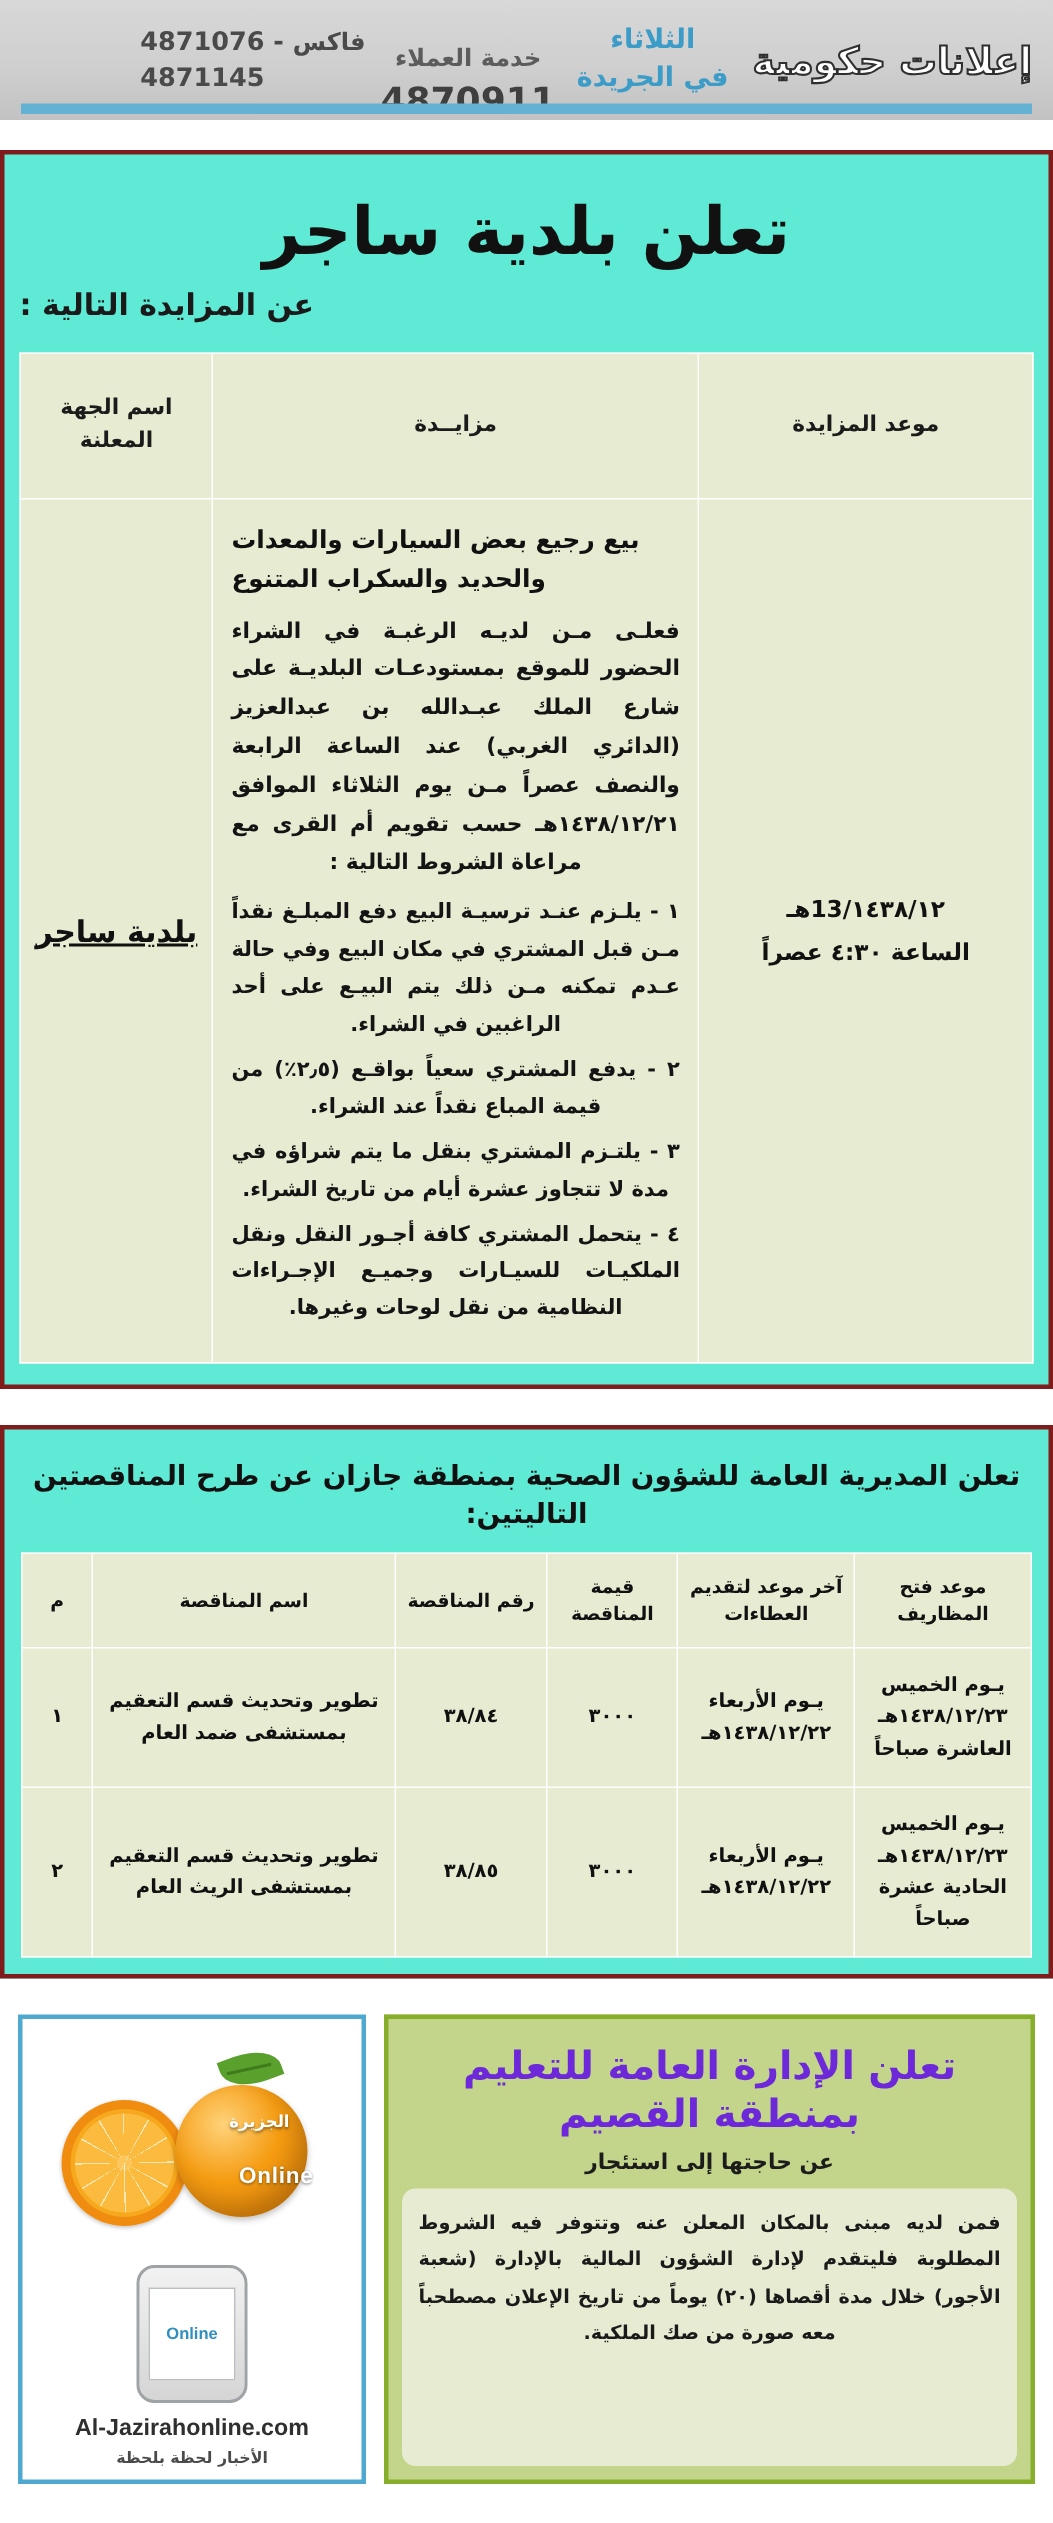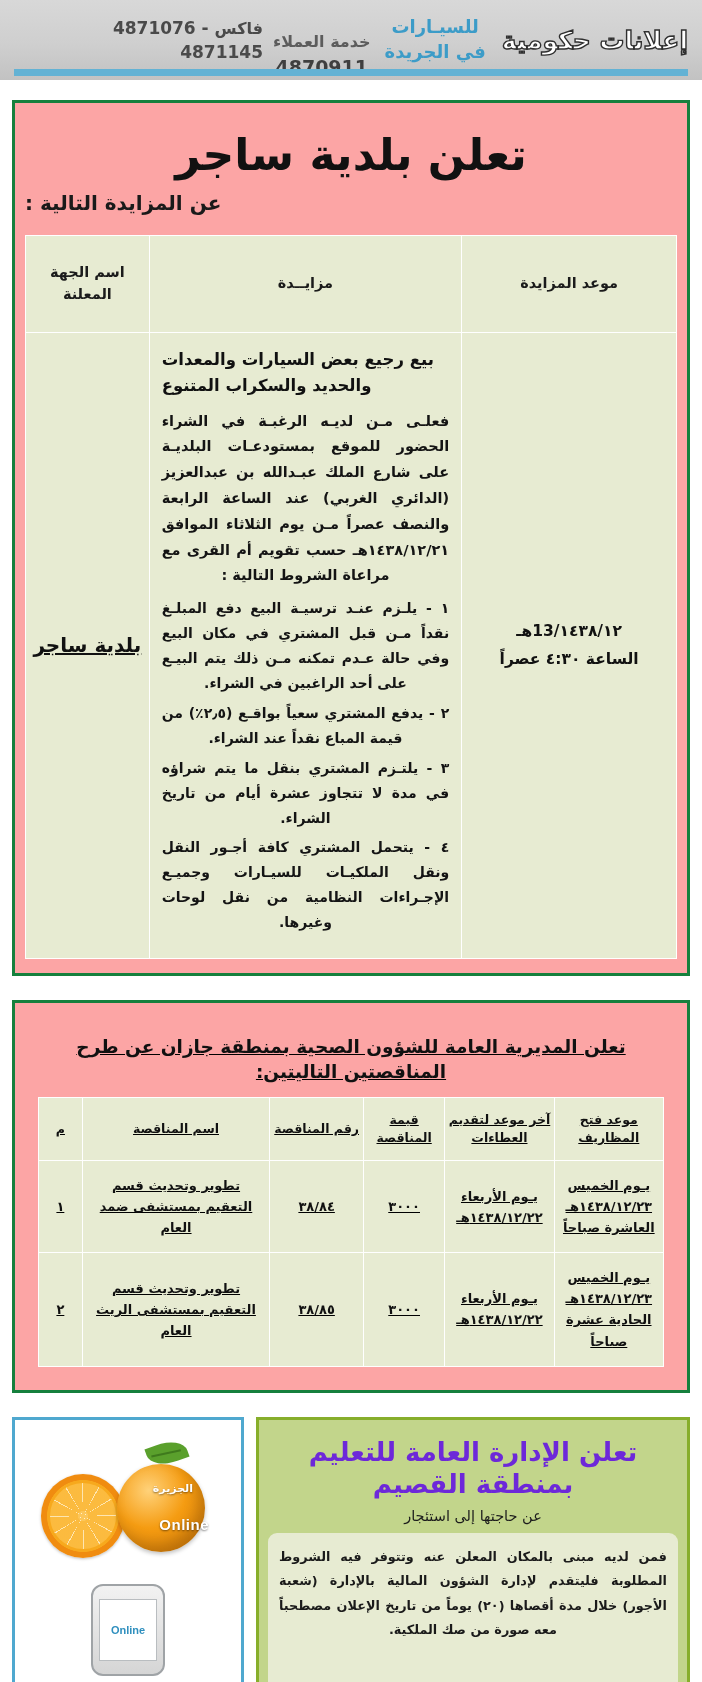--- a/index.html
+++ b/index.html
@@ -56,37 +56,37 @@
   .svc-col {
     color: #5c5c5c;
     font-size: 16px;
     font-weight: bold;
     line-height: 1.42;
     text-align: center;
     white-space: nowrap;
     margin-left: 10px;
     margin-top: 32px;
   }
-  .svc-col .num { font-size: 19px; color: #3f3f3f; }
+  .svc-col .num { font-size: 24px; color: #3f3f3f; }
   .fax-col {
     color: #4a4a4a;
     font-size: 17px;
     font-weight: bold;
     line-height: 1.42;
-    text-align: right;
+    text-align: left;
     white-space: nowrap;
     direction: ltr;
   }
   .fax-col .lbl { font-size: 16px; }
 
   
   .panel {
-    margin: 0 12px;
-    background: #fca5a5;
-    border: 3px solid #15803d;
+    margin: 0 0;
+    background: #5eead4;
+    border: 3px solid #7f1d1d;
     padding: 8px;
   }
   .gap { height: 24px; }
 
   
   #block1 { margin-top: 20px; padding: 10px 10px 14px 10px; }
   .b1-title {
     text-align: center;
     font-size: 44px;
     font-weight: bold;
@@ -160,21 +160,21 @@
     font-size: 14px;
     font-weight: bold;
     color: #141414;
     line-height: 1.78;
     text-align: justify;
     text-align-last: center;
     margin: 0 0 5px 0;
   }
 
   
-  #block2 { padding: 23px; text-decoration: underline; }
+  #block2 { padding: 11px; }
   .b2-title {
     text-align: center;
     font-size: 18.5px;
     font-weight: bold;
     color: #111;
     padding: 9px 4px 12px 4px;
     line-height: 1.35;
   }
   table.tendertbl {
     width: 100%;
@@ -228,21 +228,21 @@
     text-align: center;
     font-size: 26px;
     font-weight: bold;
     color: #6d28d9;
     line-height: 1.25;
     padding: 7px 2px 0 2px;
   }
   .b3-sub {
     text-align: center;
     font-size: 14.5px;
-    font-weight: normal;
+    font-weight: bold;
     color: #1c1c1c;
     padding: 7px 0 9px 0;
   }
   .b3-card {
     background: #e7ebd2;
     border-radius: 9px;
     padding: 12px 11px 13px 11px;
     flex: 1 1 auto;
   }
   .b3-lead {
@@ -373,21 +373,21 @@
     font-weight: bold;
   }
 </style>
 </head>
 <body>
 
 <div class="topbar">
   <div class="gov-title">إعلانات حكومية</div>
 
   <div class="blue-col">
-    <div>للسيـارات</div>
+    <div>الثلاثاء</div>
     <div>في الجريدة</div>
   </div>
 
   <div class="svc-col">
     <div>خدمة العملاء</div>
     <div class="num">4870911</div>
   </div>
 
   <div class="fax-col">
     <div>

